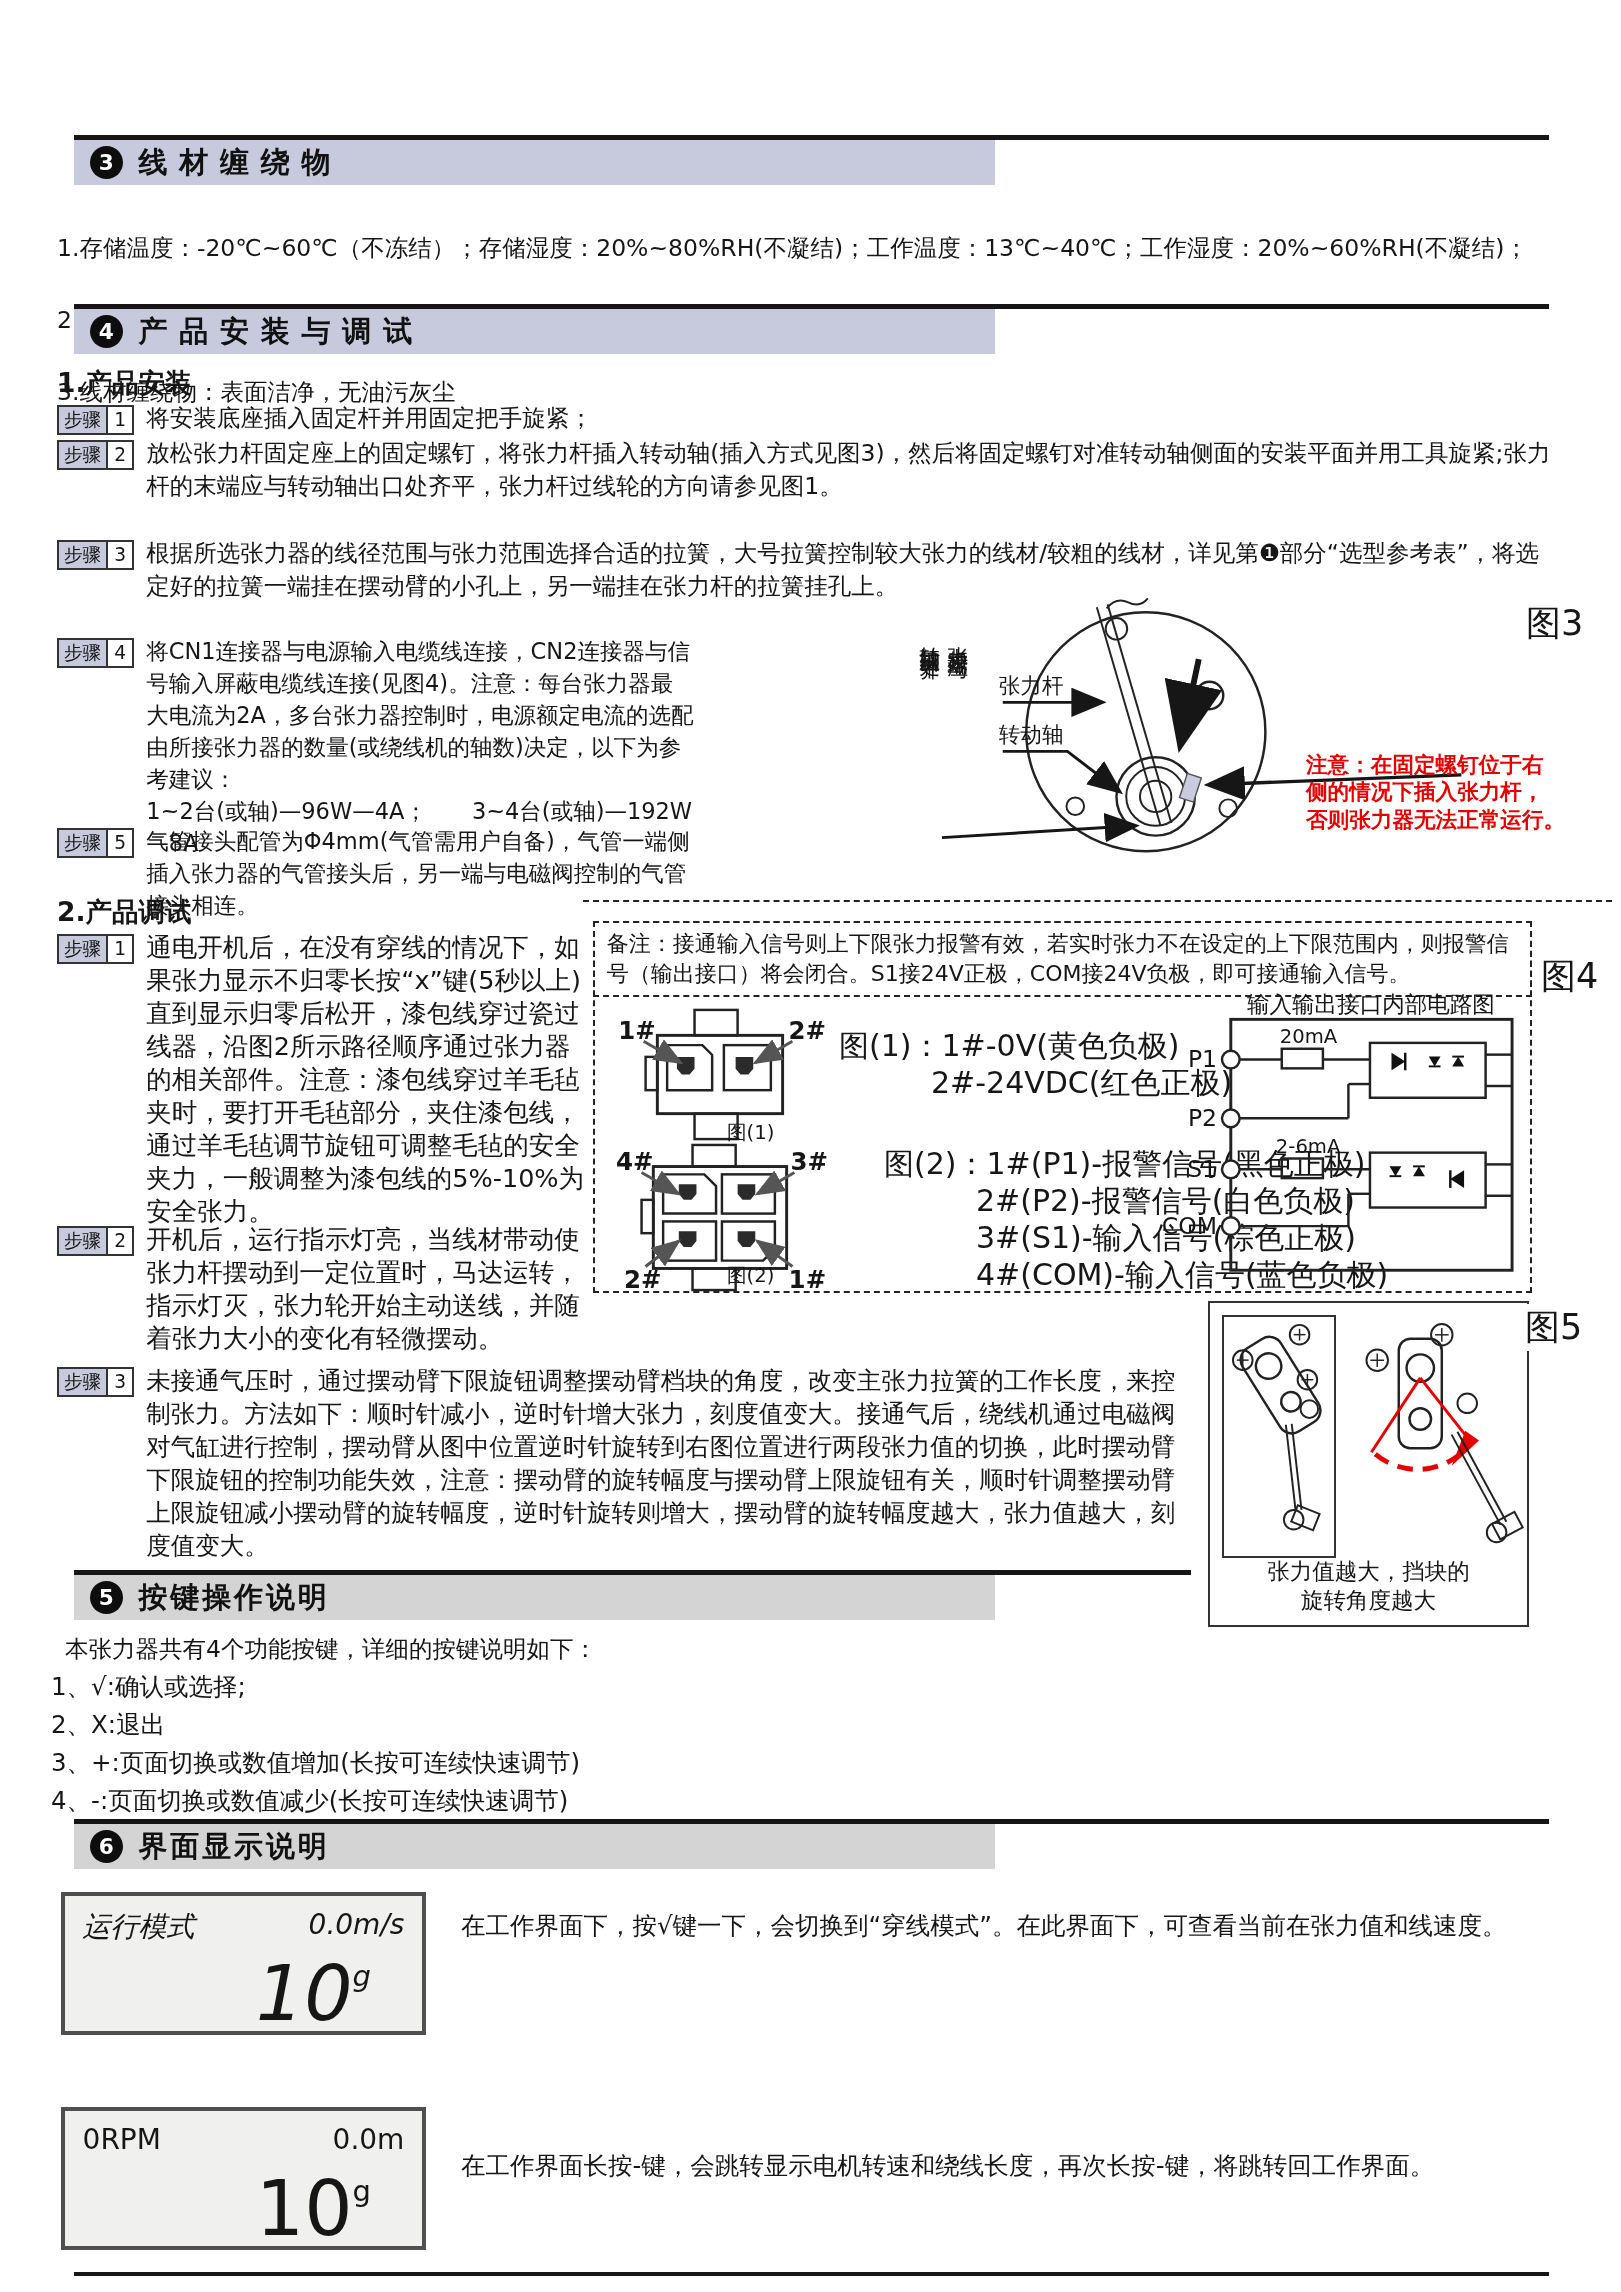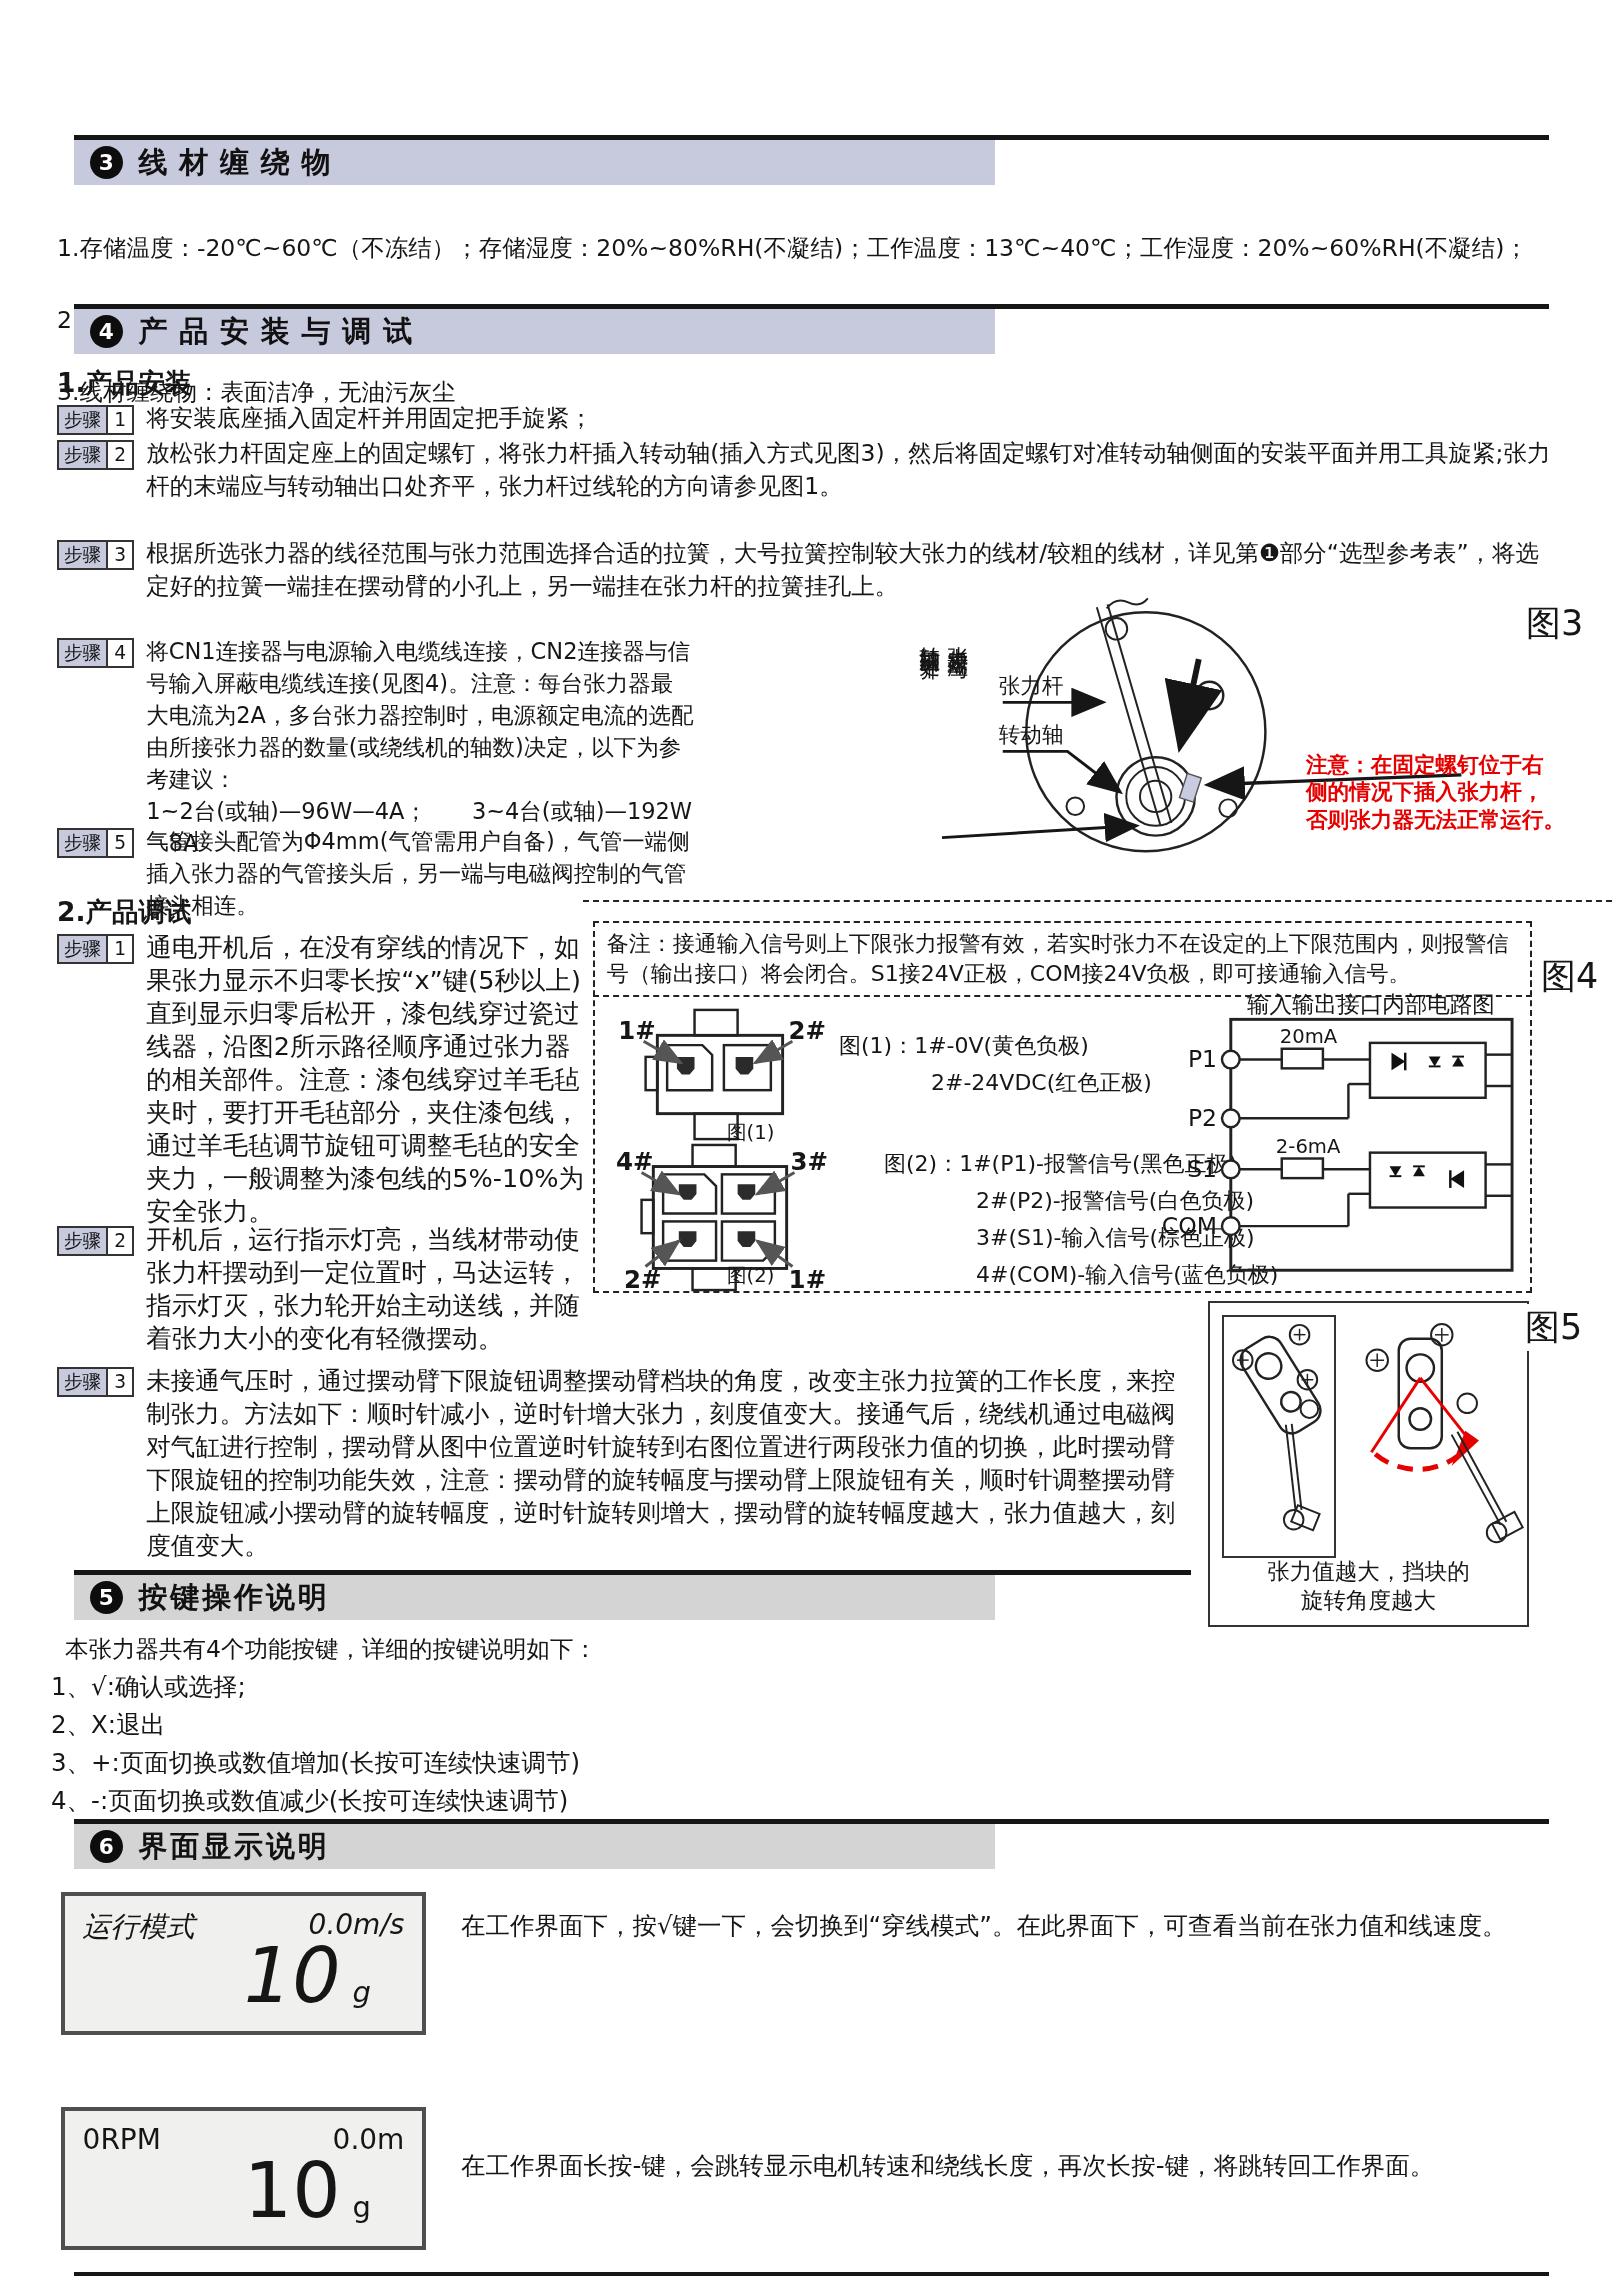--- a/index.html
+++ b/index.html
@@ -26,27 +26,27 @@
   .s-dbg{font-size:25.5px;line-height:33px;width:443px;}
   .s-dbg3{font-size:24.5px;line-height:33px;width:1039px;}
   .vnote{position:absolute;writing-mode:vertical-rl;text-orientation:upright;
          white-space:pre-line;font-size:20.6px;line-height:28px;letter-spacing:2px;}
   .figlabel{position:absolute;font-size:35px;font-weight:normal;}
   .red{color:#e60000;font-weight:bold;}
   .warn{position:absolute;font-size:21.6px;line-height:27.4px;white-space:pre-line;}
   .dashbox{position:absolute;border:2.9px dashed #222;box-sizing:border-box;}
   .dashline{position:absolute;border-top:2.9px dashed #222;height:0;}
   .notetext{position:absolute;font-size:22px;line-height:30px;padding:5.9px 11.8px;box-sizing:border-box;}
-  .pinline{font-size:22px;line-height:37px;white-space:nowrap;}
+  .pinline{font-size:30px;line-height:37px;white-space:nowrap;}
   .pindent{padding-left:92px;}
   .conncap{position:absolute;font-size:19.6px;}
   .panel{position:absolute;width:365px;height:143px;background:#f0f0ee;border:4.9px solid #4f4f4f;box-sizing:border-box;}
   .p-row{display:flex;justify-content:space-between;padding:11.8px 17.6px 0;}
   .p-t{font-size:28px;}
-  .p-bigwrap{position:absolute;right:51px;bottom:19px;display:flex;align-items:flex-end;gap:12px;}
+  .p-bigwrap{position:absolute;right:51px;bottom:1px;display:flex;gap:0;}
   .p-big{font-size:76px;line-height:73px;}
   .p-unit{font-size:29px;line-height:39px;}
   .fig5box{position:absolute;border:2.9px solid #333;box-sizing:border-box;background:#fff;}
   .fig5inner{position:absolute;border:2px solid #333;box-sizing:border-box;}
   .fig5cap{position:absolute;font-size:22.5px;line-height:29px;white-space:pre-line;text-align:center;width:100%;}
   .keys-item{font-size:24.5px;line-height:38px;white-space:pre;}
   svg{position:absolute;overflow:visible;}
   svg text{font-family:"DejaVu Sans","Liberation Sans",sans-serif;}
 </style>
 </head>

